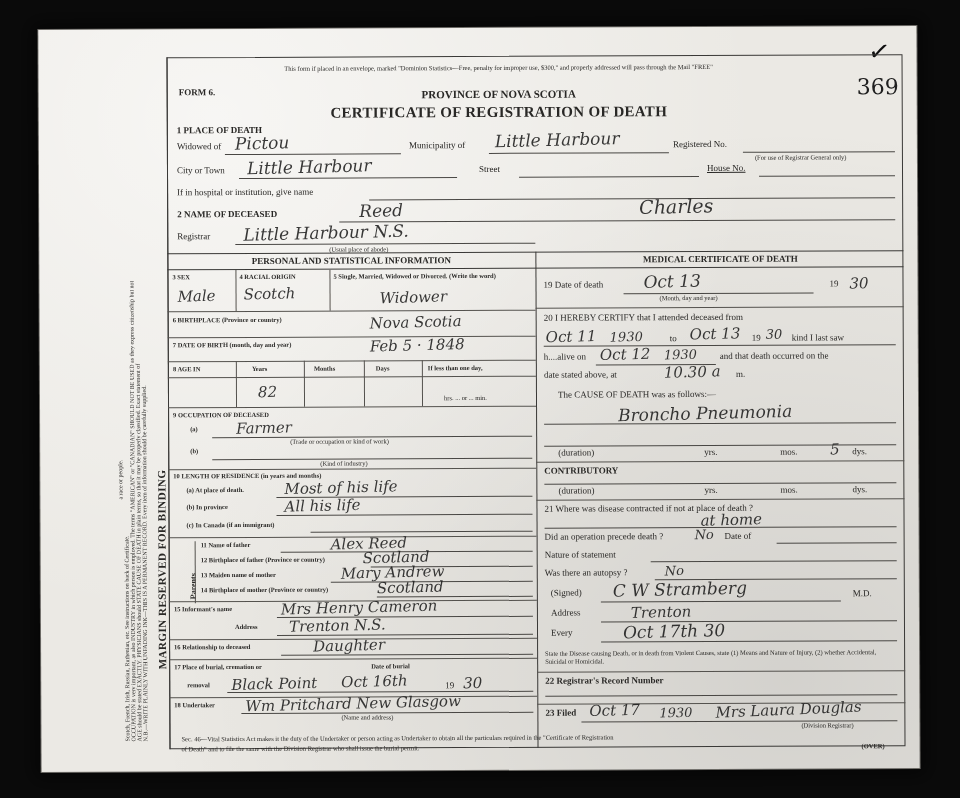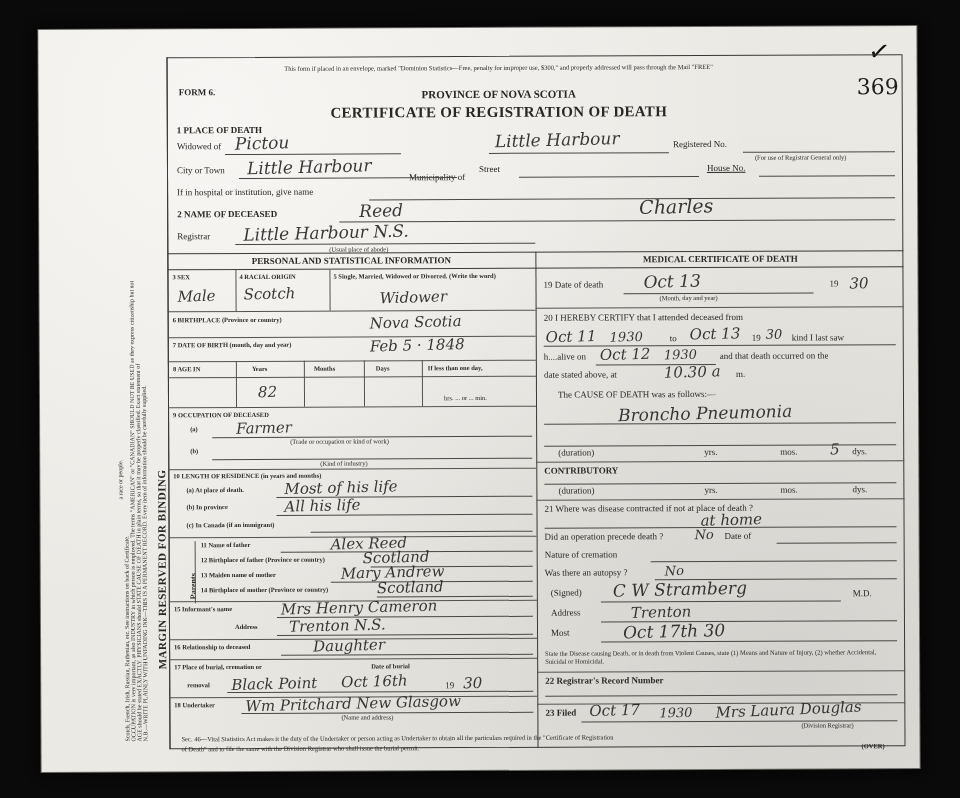--- a/index.html
+++ b/index.html
@@ -87,21 +87,21 @@
     <div class="vtext xtiny" style="left:89px;top:712px;font-size:6px;">OCCUPATION is very important, as also INDUSTRY in which person is employed.  The terms "AMERICAN" or "CANADIAN" SHOULD NOT BE USED as they express citizenship but not</div>
     <div class="vtext xtiny" style="left:83px;top:712px;font-size:6px;">Scotch, French, Irish, Russian, Ruthenian, etc.  See instructions on back of Certificate.</div>
     <div class="vtext xtiny" style="left:77px;top:470px;font-size:6px;">a race or people.</div>
 
     <div class="txt sm b" style="left:138px;top:96px;">1 PLACE OF DEATH</div>
 
     <div class="txt sm" style="left:138px;top:112px;">Widowed of</div>
     <div class="rule" style="left:186px;top:125px;width:176px;"></div>
     <div class="hw l" style="left:196px;top:104px;">Pictou</div>
 
-    <div class="txt sm" style="left:370px;top:112px;margin-top:32px;">Municipality of</div>
+    <div class="txt sm" style="left:370px;top:112px;">Municipality of</div>
     <div class="rule" style="left:450px;top:125px;width:180px;"></div>
     <div class="hw l" style="left:456px;top:102px;">Little Harbour</div>
 
     <div class="txt sm" style="left:634px;top:112px;">Registered No.</div>
     <div class="rule" style="left:704px;top:125px;width:152px;"></div>
     <div class="txt xtiny" style="left:716px;top:127px;">(For use of Registrar General only)</div>
 
     <div class="txt sm" style="left:138px;top:136px;">City or Town</div>
     <div class="rule" style="left:200px;top:149px;width:218px;"></div>
     <div class="hw l" style="left:208px;top:128px;">Little Harbour</div>
@@ -291,37 +291,37 @@
 
     <div class="txt sm" style="left:504px;top:476px;">21 Where was disease contracted if not at place of death ?</div>
     <div class="rule" style="left:504px;top:500px;width:352px;"></div>
     <div class="hw m" style="left:660px;top:484px;">at home</div>
 
     <div class="txt sm" style="left:504px;top:504px;">Did an operation precede death ?</div>
     <div class="hw s" style="left:654px;top:500px;">No</div>
     <div class="txt sm" style="left:684px;top:504px;">Date of</div>
     <div class="rule" style="left:736px;top:516px;width:120px;"></div>
 
-    <div class="txt sm" style="left:504px;top:522px;">Nature of cremation</div>
+    <div class="txt sm" style="left:504px;top:522px;">Nature of statement</div>
     <div class="rule" style="left:610px;top:534px;width:246px;"></div>
 
     <div class="txt sm" style="left:504px;top:540px;">Was there an autopsy ?</div>
     <div class="hw s" style="left:624px;top:536px;">No</div>
     <div class="rule" style="left:614px;top:552px;width:242px;"></div>
 
     <div class="txt sm" style="left:510px;top:560px;">(Signed)</div>
     <div class="rule" style="left:560px;top:574px;width:240px;"></div>
     <div class="hw l" style="left:572px;top:552px;">C W Stramberg</div>
     <div class="txt sm" style="left:812px;top:562px;">M.D.</div>
 
     <div class="txt sm" style="left:510px;top:580px;">Address</div>
     <div class="rule" style="left:560px;top:594px;width:296px;"></div>
     <div class="hw m" style="left:590px;top:576px;">Trenton</div>
 
-    <div class="txt sm" style="left:510px;top:600px;">Most</div>
+    <div class="txt sm" style="left:510px;top:600px;">Every</div>
     <div class="rule" style="left:560px;top:614px;width:296px;"></div>
     <div class="hw l" style="left:582px;top:594px;">Oct 17th 30</div>
 
     <div class="txt xtiny" style="left:504px;top:622px;width:352px;white-space:normal;line-height:1.3;">State the Disease causing Death, or in death from Violent Causes, state (1) Means and Nature of Injury, (2) whether Accidental, Suicidal or Homicidal.</div>
     <div class="hline thin" style="left:496px;top:644px;width:368px;height:1px;"></div>
 
     <div class="txt sm b" style="left:504px;top:648px;">22 Registrar's Record Number</div>
     <div class="rule" style="left:504px;top:668px;width:352px;"></div>
     <div class="hline thin" style="left:496px;top:676px;width:368px;height:1px;"></div>
 

